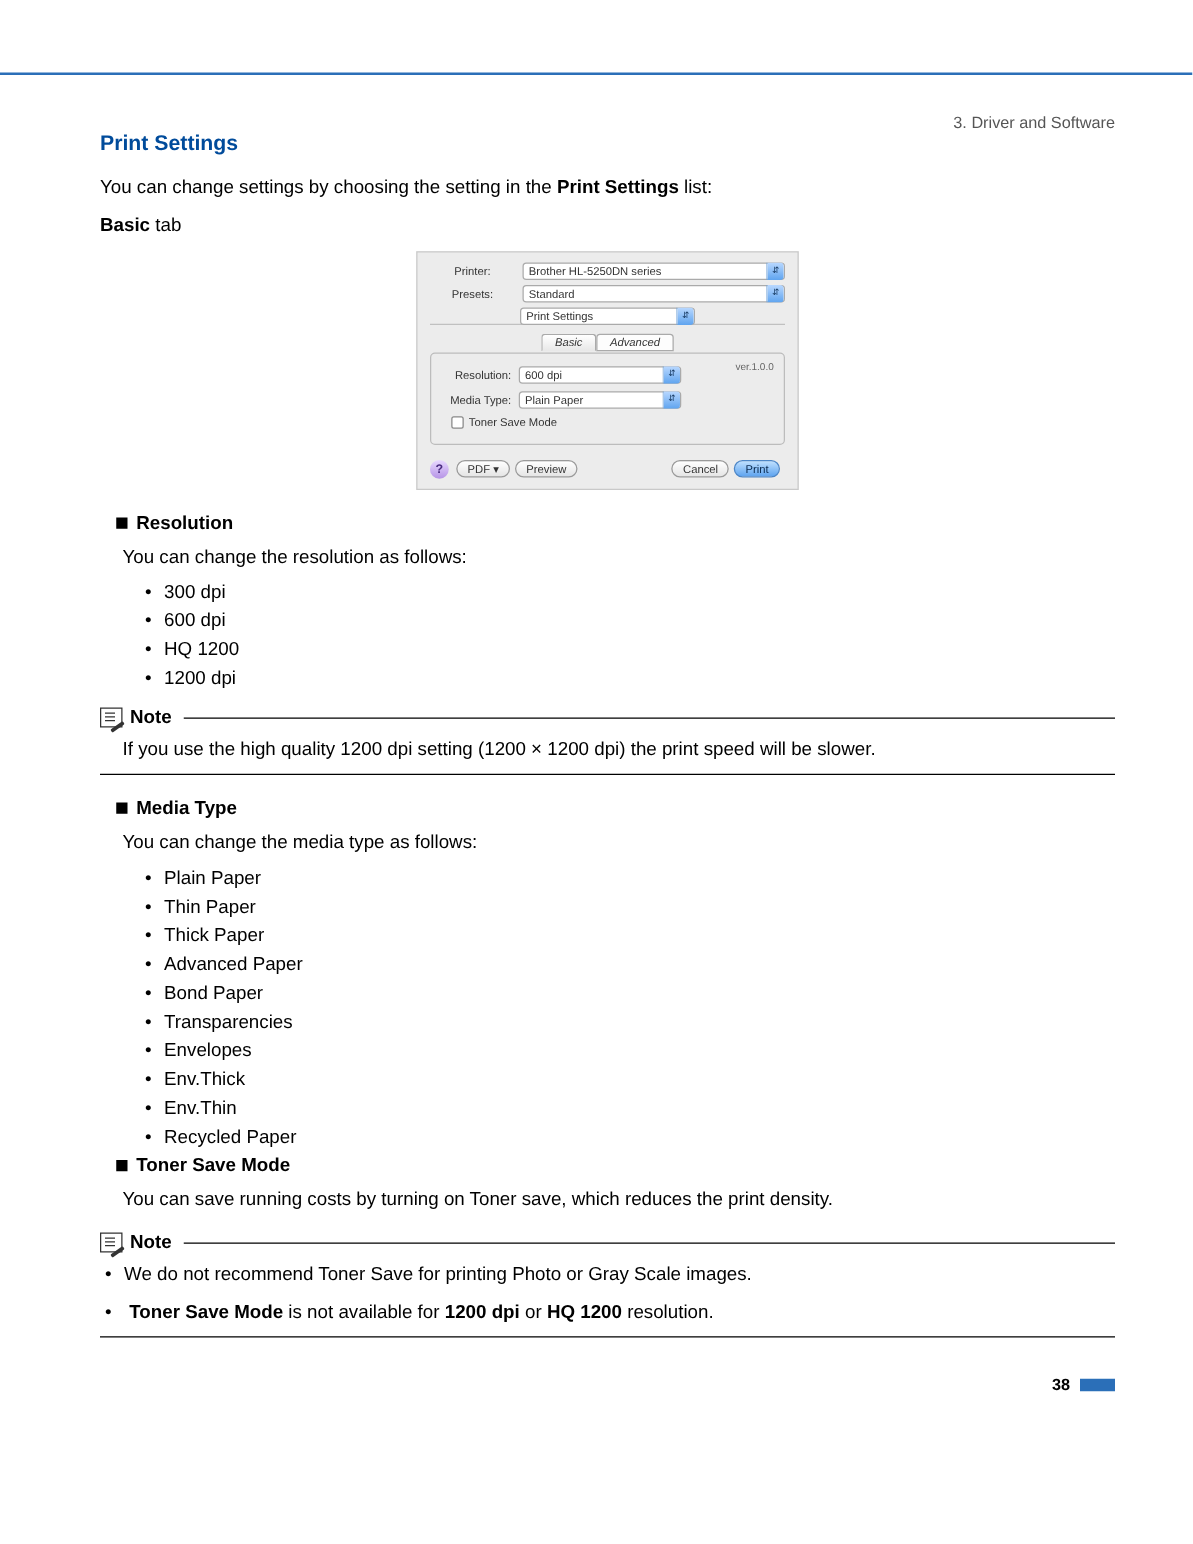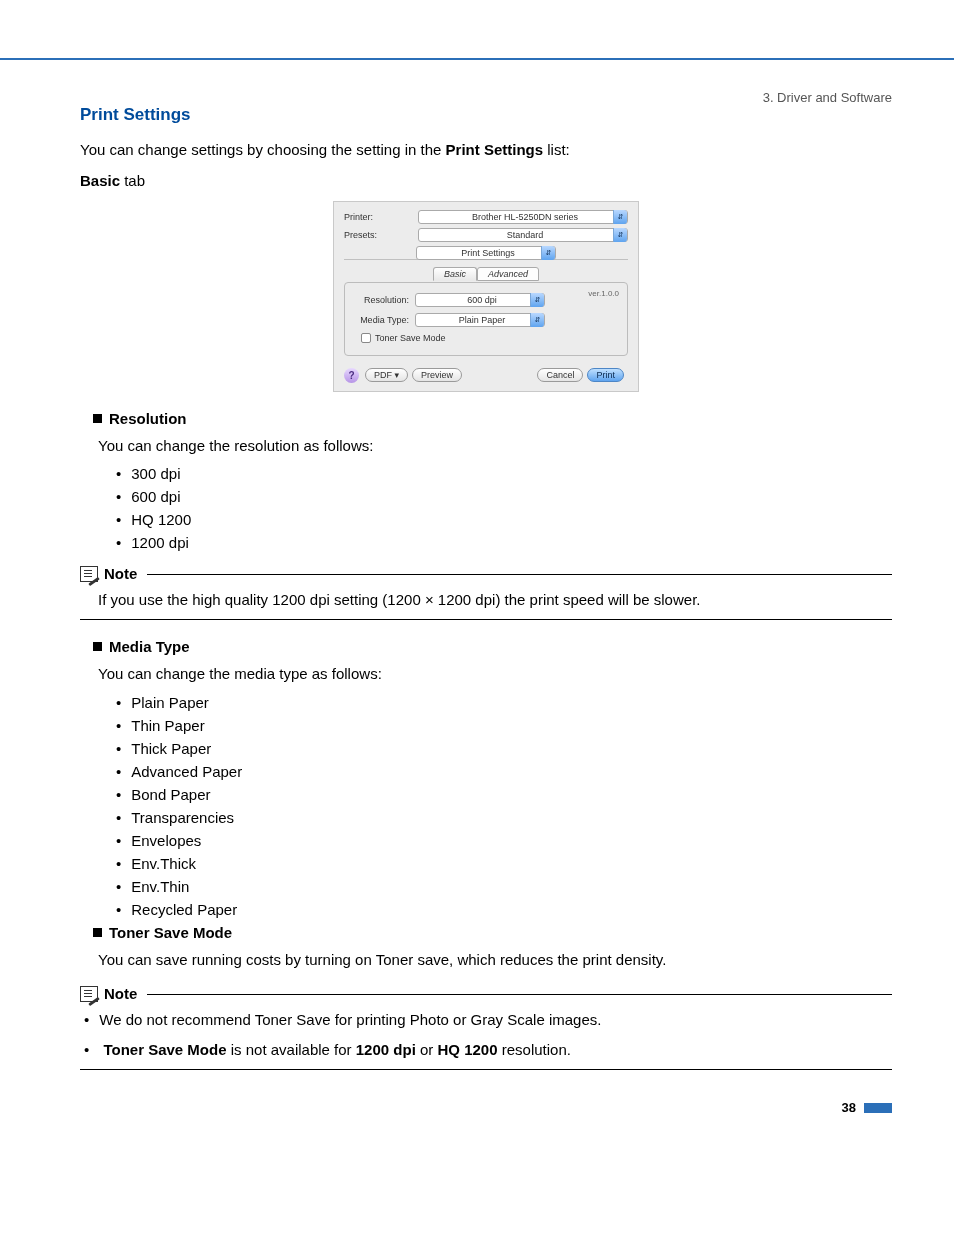--- a/index.html
+++ b/index.html
@@ -35,33 +35,32 @@
     display: inline-block;
     width: 306px;
     background: #ececec;
     border: 1px solid #c9c9c9;
     text-align: left;
     font-size: 9px;
     color: #333;
     padding: 8px 10px 8px 10px;
   }
   .mac-row { display: flex; align-items: center; margin-bottom: 4px; }
-  .mac-label { width: 74px; text-align: left; padding-right: 6px; font-size: 9px; }
+  .mac-label { width: 74px; text-align: center; padding-right: 6px; font-size: 9px; }
   .mac-select {
     flex: 1;
     background: #fff;
     border: 1px solid #aaa;
     border-radius: 3px;
     height: 14px;
     position: relative;
     font-size: 9px;
     padding-left: 4px;
     line-height: 13px;
     display: flex;
-    justify-content: center;
   }
   .mac-select .cap {
     position: absolute; right: 0; top: -1px; bottom: -1px; width: 14px;
     background: linear-gradient(#b9d8ff,#5fa4ef);
     border-radius: 0 3px 3px 0;
     border-left:1px solid #7aa7d8;
     display:flex; align-items:center; justify-content:center;
     color:#1a3d66; font-size:7px;
   }
   .mac-hr {

